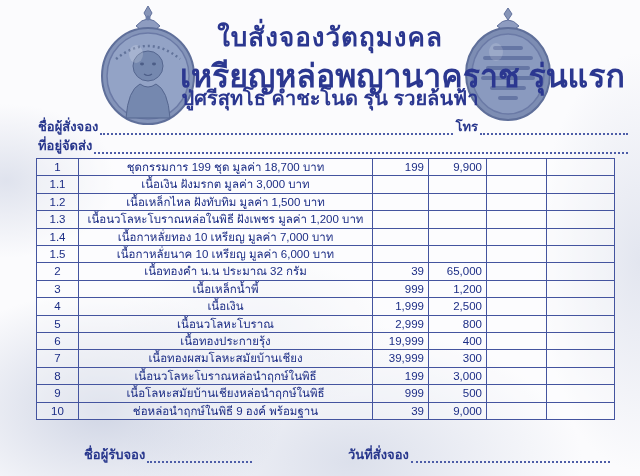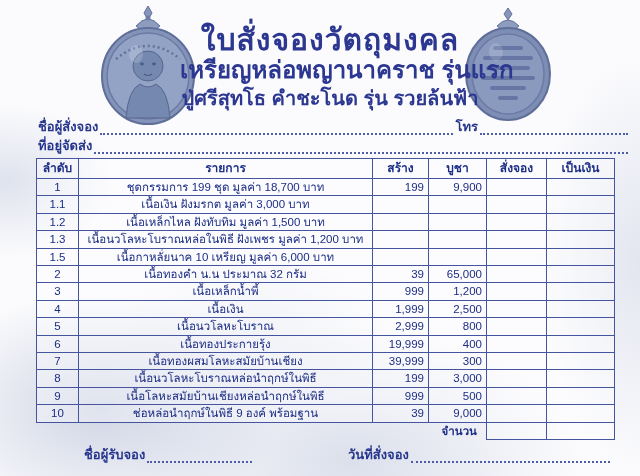--- a/index.html
+++ b/index.html
@@ -9,22 +9,22 @@
     color:#1f2d7f;
     background:
       radial-gradient(ellipse 260px 170px at 16% 86%, rgba(164,175,204,.50), rgba(164,175,204,0) 70%),
       radial-gradient(ellipse 320px 190px at 55% 97%, rgba(176,186,211,.42), rgba(176,186,211,0) 72%),
       radial-gradient(ellipse 150px 300px at 100% 55%, rgba(181,190,214,.35), rgba(181,190,214,0) 70%),
       radial-gradient(ellipse 160px 110px at 1% 38%, rgba(181,190,214,.40), rgba(181,190,214,0) 70%),
       radial-gradient(ellipse 200px 120px at 40% 70%, rgba(190,198,219,.25), rgba(190,198,219,0) 70%),
       #fbfbfd;
   }
   .hdr-title{position:absolute;left:180px;width:300px;text-align:center;color:#2b3790;white-space:nowrap;}
-  .t1{top:16px;font-size:30px;font-weight:bold;letter-spacing:1px;}
-  .t2{top:50px;font-size:24px;font-weight:bold;}
+  .t1{top:16px;font-size:26px;font-weight:bold;letter-spacing:1px;}
+  .t2{top:50px;font-size:32px;font-weight:bold;}
   .t3{top:82px;font-size:20px;font-weight:bold;}
   .medallion{position:absolute;}
   .med-left{left:98px;top:4px;}
   .med-right{left:460px;top:6px;}
 
   .field-row{position:absolute;display:flex;align-items:flex-end;font-size:13px;font-weight:bold;color:#26358c;}
   .fr1{left:38px;top:116px;width:592px;}
   .fr2{left:38px;top:135px;width:592px;}
   .dots{flex:1;border-bottom:2px dotted #4d5da8;height:13px;margin:0 2px 2px 2px;}
   .dots.fixed{flex:0 0 auto;}
@@ -107,28 +107,20 @@
 <table class="order">
   <colgroup>
     <col style="width:42px">
       <col style="width:294px">
       <col style="width:56px">
     <col style="width:58px">
       <col style="width:60px">
       <col style="width:68px">
   </colgroup>
   <tbody>
-      <tr>
-    <th>ลำดับ</th>
-    <th>รายการ</th>
-    <th>สร้าง</th>
-    <th>บูชา</th>
-    <th>สั่งจอง</th>
-    <th>เป็นเงิน</th>
-  </tr>
   <tr>
     <td class="c-no">1</td>
     <td class="c-item">ชุดกรรมการ 199 ชุด มูลค่า 18,700 บาท</td>
     <td class="c-num">199</td>
     <td class="c-num">9,900</td>
     <td class="c-num"></td>
     <td class="c-num"></td>
   </tr>
   <tr>
     <td class="c-no">1.1</td>
@@ -148,20 +140,28 @@
   </tr>
   <tr>
     <td class="c-no">1.3</td>
     <td class="c-item">เนื้อนวโลหะโบราณหล่อในพิธี ฝังเพชร มูลค่า 1,200 บาท</td>
     <td class="c-num"></td>
     <td class="c-num"></td>
     <td class="c-num"></td>
     <td class="c-num"></td>
   </tr>
   <tr>
+    <td class="c-no">1.4</td>
+    <td class="c-item">เนื้อกาหลั่ยทอง 10 เหรียญ มูลค่า 7,000 บาท</td>
+    <td class="c-num"></td>
+    <td class="c-num"></td>
+    <td class="c-num"></td>
+    <td class="c-num"></td>
+  </tr>
+  <tr>
     <td class="c-no">1.5</td>
     <td class="c-item">เนื้อกาหลั่ยนาค 10 เหรียญ มูลค่า 6,000 บาท</td>
     <td class="c-num"></td>
     <td class="c-num"></td>
     <td class="c-num"></td>
     <td class="c-num"></td>
   </tr>
   <tr>
     <td class="c-no">2</td>
     <td class="c-item">เนื้อทองคำ น.น ประมาณ 32 กรัม</td>
@@ -226,26 +226,20 @@
     <td class="c-num"></td>
     <td class="c-num"></td>
   </tr>
   <tr>
     <td class="c-no">10</td>
     <td class="c-item">ช่อหล่อนำฤกษ์ในพิธี 9 องค์ พร้อมฐาน</td>
     <td class="c-num">39</td>
     <td class="c-num">9,000</td>
     <td class="c-num"></td>
     <td class="c-num"></td>
-  </tr>
-  <tr class="total-row">
-    <td colspan="3"></td>
-    <td class="total-label">จำนวน</td>
-    <td class="fill"></td>
-    <td class="fill"></td>
   </tr>
 </tbody>
   </table>
 
 <div class="footer-row">
   <div class="foot-left">
     <span class="lbl">ชื่อผู้รับจอง</span>
     <span class="dots"></span>
   </div>
   <div class="foot-right">

